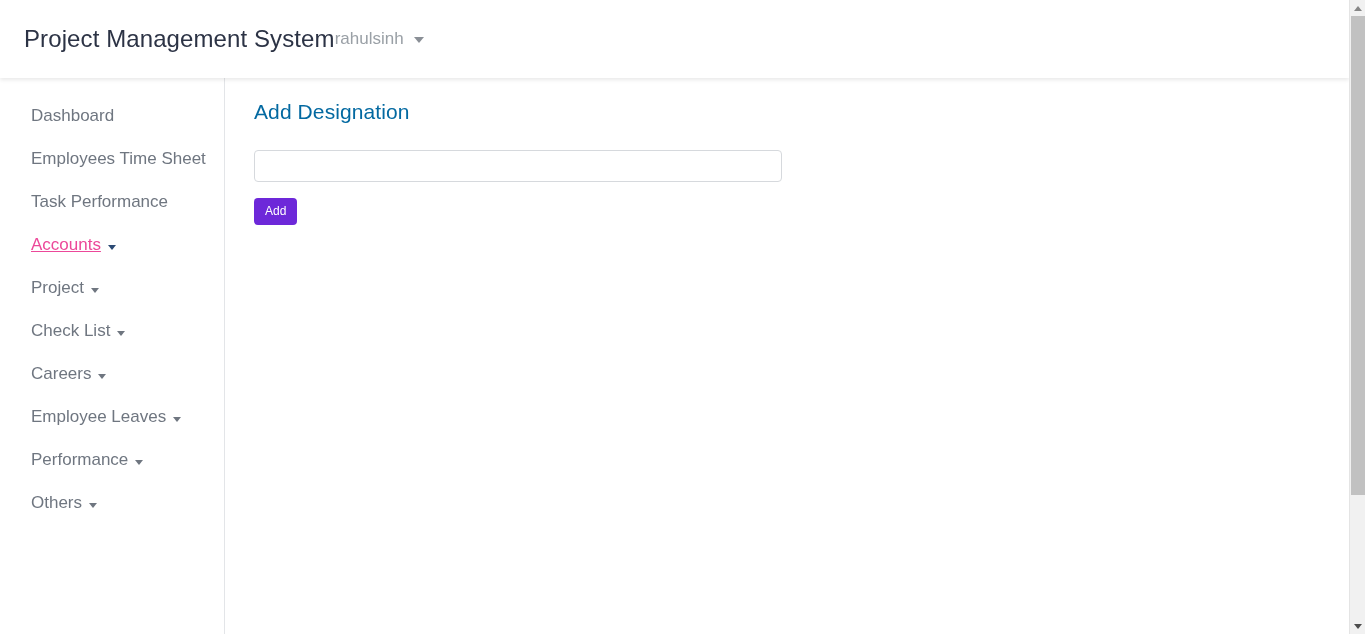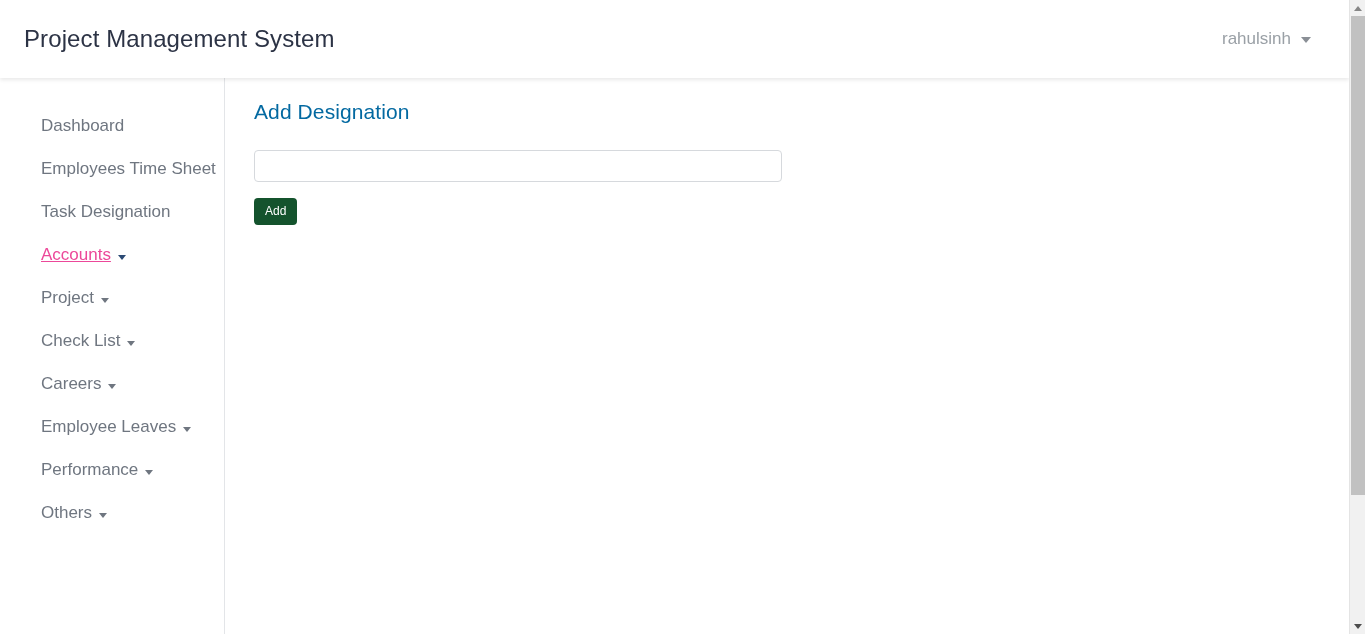--- a/index.html
+++ b/index.html
@@ -35,21 +35,21 @@
   .navbar {
     position: absolute;
     left: 0;
     top: 0;
     width: 1349px;
     height: 78px;
     background: #ffffff;
     box-shadow: 0 2px 4px rgba(0,0,0,0.09);
     display: flex;
     align-items: center;
-    justify-content: space-between;
+    justify-content: flex-start;
     padding: 0 24px 0 24px;
     z-index: 5;
   }
 
   .brand {
     font-size: 24px;
     color: #2c3345;
     font-weight: 400;
     letter-spacing: 0.1px;
     white-space: nowrap;
@@ -94,28 +94,27 @@
     height: 556px;
     background: #ffffff;
     border-right: 1px solid #e3e5e8;
     padding: 27px 0 0 0;
   }
 
   .nav-item {
     display: flex;
     align-items: center;
     gap: 6px;
-    padding: 0 0 0 41px;
+    padding: 0 0 0 31px;
     height: 22px;
     margin-bottom: 21px;
     font-size: 17px;
     color: #6f7680;
     cursor: pointer;
     white-space: nowrap;
-    margin-top: 10px;
   }
   .nav-item .label { line-height: 22px; }
   .nav-item.active .label {
     color: #ec4899;
     text-decoration: underline;
   }
   .nav-item .caret-sm {
     width: 0; height: 0;
     border-left: 4px solid transparent;
     border-right: 4px solid transparent;
@@ -161,21 +160,21 @@
     padding: 4px 10px;
     font-size: 14px;
     color: #21252b;
     font-family: "Liberation Sans", sans-serif;
     outline: none;
   }
 
   .btn-add {
     margin-top: 16px;
     display: inline-block;
-    background: #14532d;
+    background: #6d28d9;
     border: none;
     border-radius: 4px;
     color: #ffffff;
     font-size: 12px;
     font-family: "Liberation Sans", sans-serif;
     padding: 6px 11px 7px 11px;
     cursor: pointer;
     line-height: 1.2;
   }
 
@@ -246,21 +245,21 @@
 
         <div class="nav-item">
           <span class="label">Dashboard</span>
         </div>
 
         <div class="nav-item">
           <span class="label">Employees Time Sheet</span>
         </div>
 
         <div class="nav-item">
-          <span class="label">Task Designation</span>
+          <span class="label">Task Performance</span>
         </div>
 
         <div class="nav-item active">
           <span class="label">Accounts</span>
           <span class="caret-sm"></span>
         </div>
 
         <div class="nav-item">
           <span class="label">Project</span>
           <span class="caret-sm"></span>

